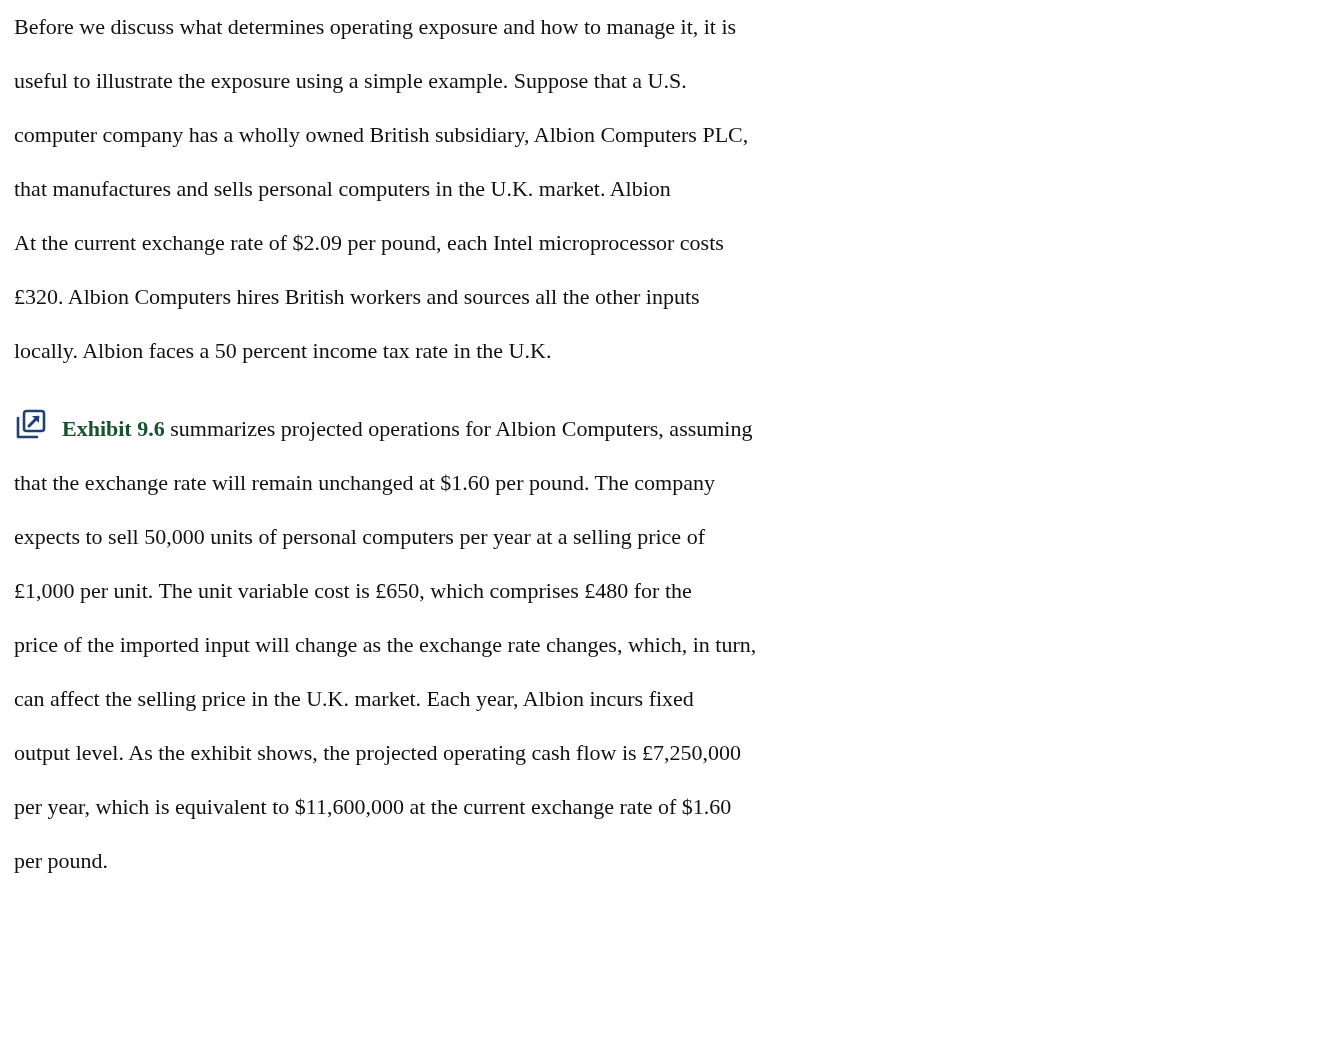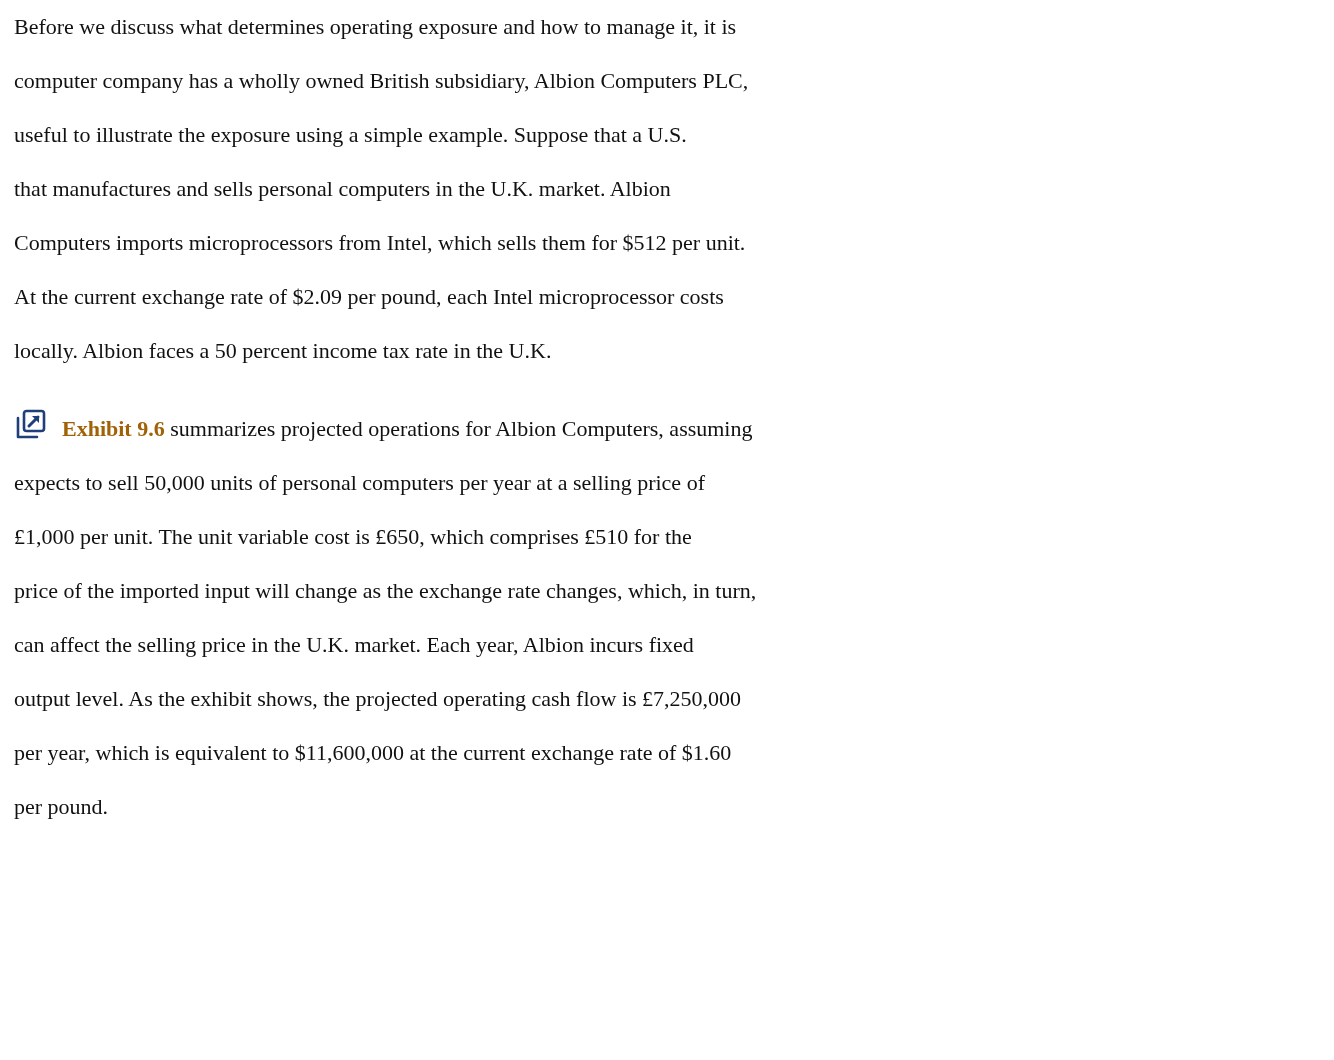--- a/index.html
+++ b/index.html
@@ -28,58 +28,59 @@
     }
     .para .line {
       display: block;
       height: 54px;
       line-height: 54px;
       white-space: nowrap;
     }
     .para1 { padding-top: 0px; }
     .para2 { margin-top: 24px; }
     .exhibit-link {
-      color: #a16207;
+      color: #14532d;
       font-weight: bold;
       text-decoration: none;
       cursor: pointer;
     }
     .link-icon {
       display: inline-block;
       width: 34px;
       height: 34px;
       vertical-align: -5px;
       margin-right: 14px;
       cursor: pointer;
     }
   </style>
 </head>
 <body>
 
 <div class="doc">
 
   <p class="para para1">
     <span class="line">Before we discuss what determines operating exposure and how to manage it, it is</span>
+    <span class="line">useful to illustrate the exposure using a simple example. Suppose that a U.S.</span>
     <span class="line">computer company has a wholly owned British subsidiary, Albion Computers PLC,</span>
-    <span class="line">useful to illustrate the exposure using a simple example. Suppose that a U.S.</span>
     <span class="line">that manufactures and sells personal computers in the U.K. market. Albion</span>
-    <span class="line">Computers imports microprocessors from Intel, which sells them for $512 per unit.</span>
     <span class="line">At the current exchange rate of $2.09 per pound, each Intel microprocessor costs</span>
+    <span class="line">£320. Albion Computers hires British workers and sources all the other inputs</span>
     <span class="line">locally. Albion faces a 50 percent income tax rate in the U.K.</span>
   </p>
 
   <p class="para para2">
     <span class="line"><span class="link-icon"><svg width="34" height="34" viewBox="0 0 34 34" xmlns="http://www.w3.org/2000/svg">
           <path d="M4 11 L4 30 L23 30" fill="none" stroke="#1f3f7a" stroke-width="2.6" stroke-linejoin="round" stroke-linecap="round"></path>
           <rect x="10" y="4" width="20" height="20" rx="2.5" ry="2.5" fill="none" stroke="#1f3f7a" stroke-width="2.6"></rect>
           <path d="M15 19 L24 10" fill="none" stroke="#1f3f7a" stroke-width="3" stroke-linecap="round"></path>
           <path d="M18 9 L25 9 L25 16 Z" fill="#1f3f7a"></path>
         </svg></span><a class="exhibit-link">Exhibit 9.6</a><span> summarizes projected operations for Albion Computers, assuming</span></span>
+    <span class="line">that the exchange rate will remain unchanged at $1.60 per pound. The company</span>
     <span class="line">expects to sell 50,000 units of personal computers per year at a selling price of</span>
-    <span class="line">£1,000 per unit. The unit variable cost is £650, which comprises £510 for the</span>
+    <span class="line">£1,000 per unit. The unit variable cost is £650, which comprises £480 for the</span>
     <span class="line">price of the imported input will change as the exchange rate changes, which, in turn,</span>
     <span class="line">can affect the selling price in the U.K. market. Each year, Albion incurs fixed</span>
     <span class="line">output level. As the exhibit shows, the projected operating cash flow is £7,250,000</span>
     <span class="line">per year, which is equivalent to $11,600,000 at the current exchange rate of $1.60</span>
     <span class="line">per pound.</span>
   </p>
 
 </div>
 
 </body></html>

